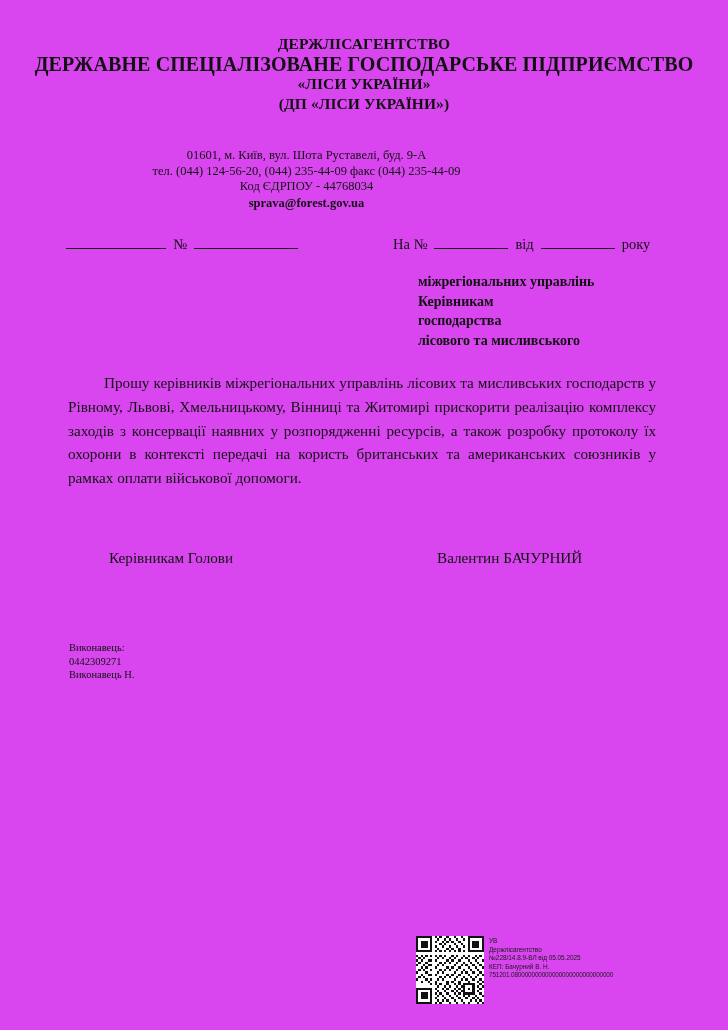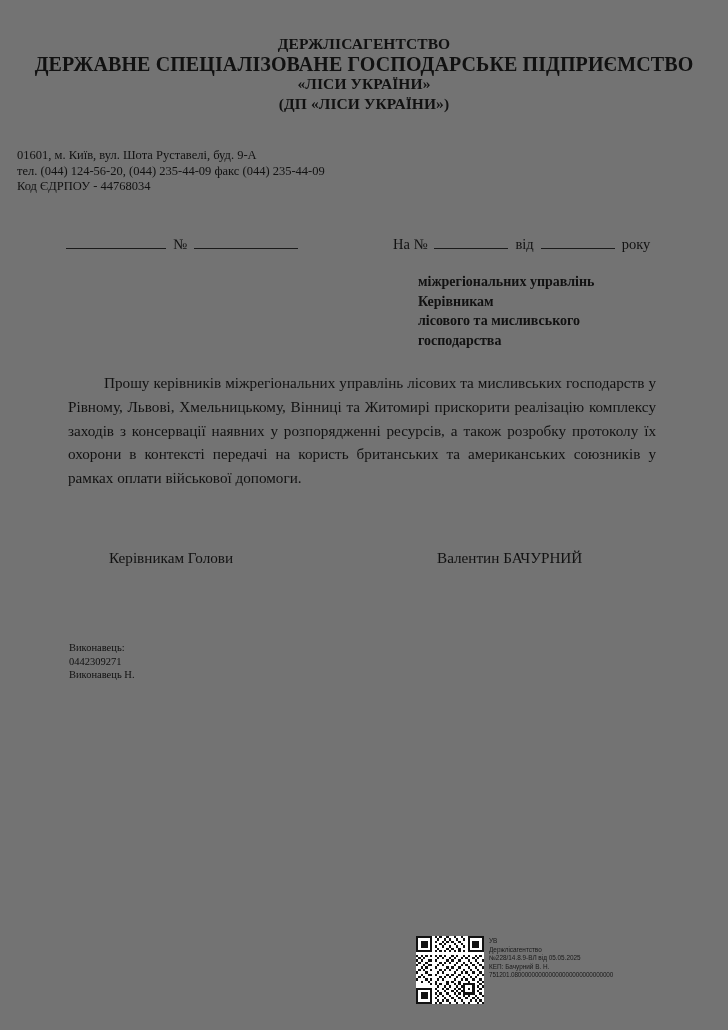--- a/index.html
+++ b/index.html
@@ -4,21 +4,21 @@
 <style>
   html, body {
     margin: 0;
     padding: 0;
     background: #ffffff;
   }
   .page {
     position: relative;
     width: 728px;
     height: 1030px;
-    background: #737373;
+    background: #d946ef;
     font-family: "Liberation Serif", "DejaVu Serif", serif;
     color: #111111;
     overflow: hidden;
   }
 
   
   .letterhead {
     position: absolute;
     left: 0;
     top: 34px;
@@ -32,24 +32,24 @@
     letter-spacing: 0.1px;
     white-space: nowrap;
   }
   .lh-line.wide {
     font-size: 20px;
   }
 
   
   .contacts {
     position: absolute;
-    left: 17px;
+    left: 5px;
     top: 148px;
     width: 603px;
-    text-align: left;
+    text-align: center;
   }
   .ct-line {
     font-size: 12.5px;
     line-height: 15.5px;
     white-space: nowrap;
   }
   .ct-line.email {
     font-weight: bold;
     font-size: 12.5px;
     margin-top: 1px;
@@ -184,42 +184,43 @@
     <div class="lh-line">ДЕРЖЛІСАГЕНТСТВО</div>
     <div class="lh-line wide">ДЕРЖАВНЕ СПЕЦІАЛІЗОВАНЕ ГОСПОДАРСЬКЕ ПІДПРИЄМСТВО</div>
     <div class="lh-line">«ЛІСИ УКРАЇНИ»</div>
     <div class="lh-line">(ДП «ЛІСИ  УКРАЇНИ»)</div>
   </div>
 
   <div class="contacts">
     <div class="ct-line">01601, м. Київ, вул. Шота Руставелі, буд. 9-А</div>
     <div class="ct-line">тел. (044) 124-56-20, (044) 235-44-09 факс (044) 235-44-09</div>
     <div class="ct-line">Код ЄДРПОУ - 44768034</div>
+    <div class="ct-line email">sprava@forest.gov.ua</div>
   </div>
 
   <div class="refline">
     <div class="ref-left">
       <span class="blank b1"></span>
       <span class="ref-lbl">№</span>
       <span class="blank b2"></span>
     </div>
     <div class="ref-right">
       <span class="ref-lbl nogap-l">На №</span>
       <span class="blank b3"></span>
       <span class="ref-lbl">від</span>
       <span class="blank b4"></span>
       <span class="ref-lbl">року</span>
     </div>
   </div>
 
   <div class="addressee">
     <div>міжрегіональних управлінь</div>
     <div>Керівникам</div>
+    <div>господарства</div>
     <div>лісового та мисливського</div>
-    <div>господарства</div>
   </div>
 
   <div class="body-text">Прошу керівників міжрегіональних управлінь лісових та мисливських господарств у Рівному, Львові, Хмельницькому, Вінниці та Житомирі прискорити реалізацію комплексу заходів з консервації наявних у розпорядженні ресурсів, а також розробку протоколу їх охорони в контексті передачі на користь британських та американських союзників у рамках оплати військової допомоги.</div>
 
   <div class="sig">
     <span class="sig-title">Керівникам Голови</span>
     <span class="sig-name">Валентин БАЧУРНИЙ</span>
   </div>
 
   <div class="executor">

